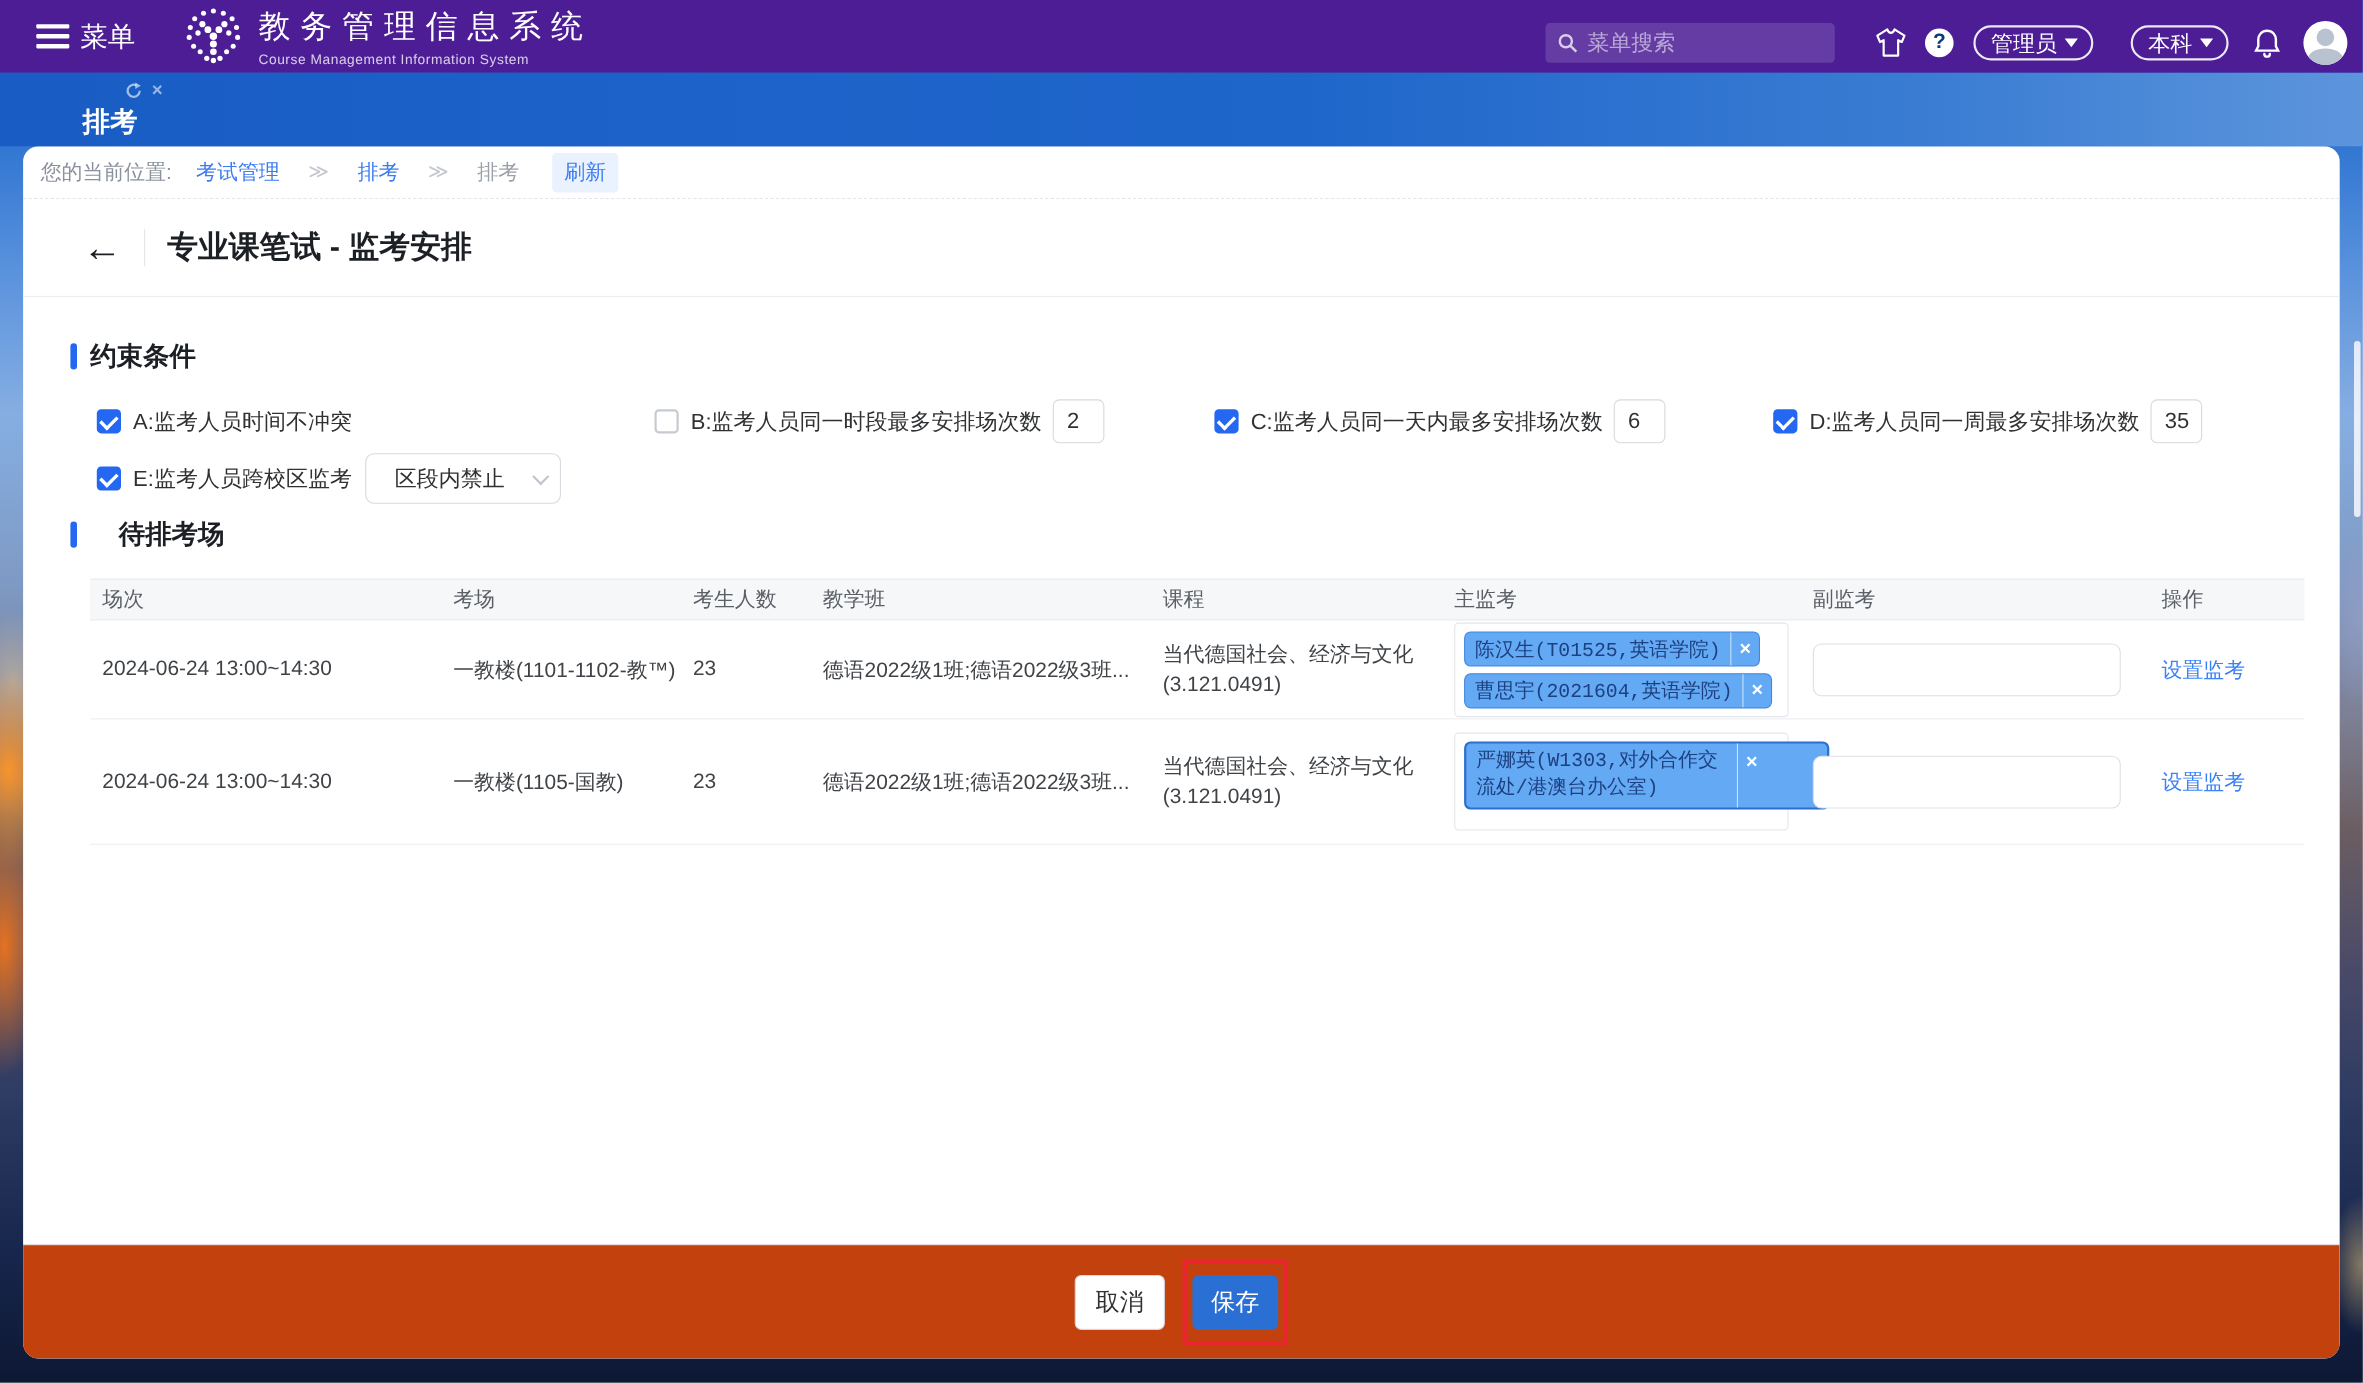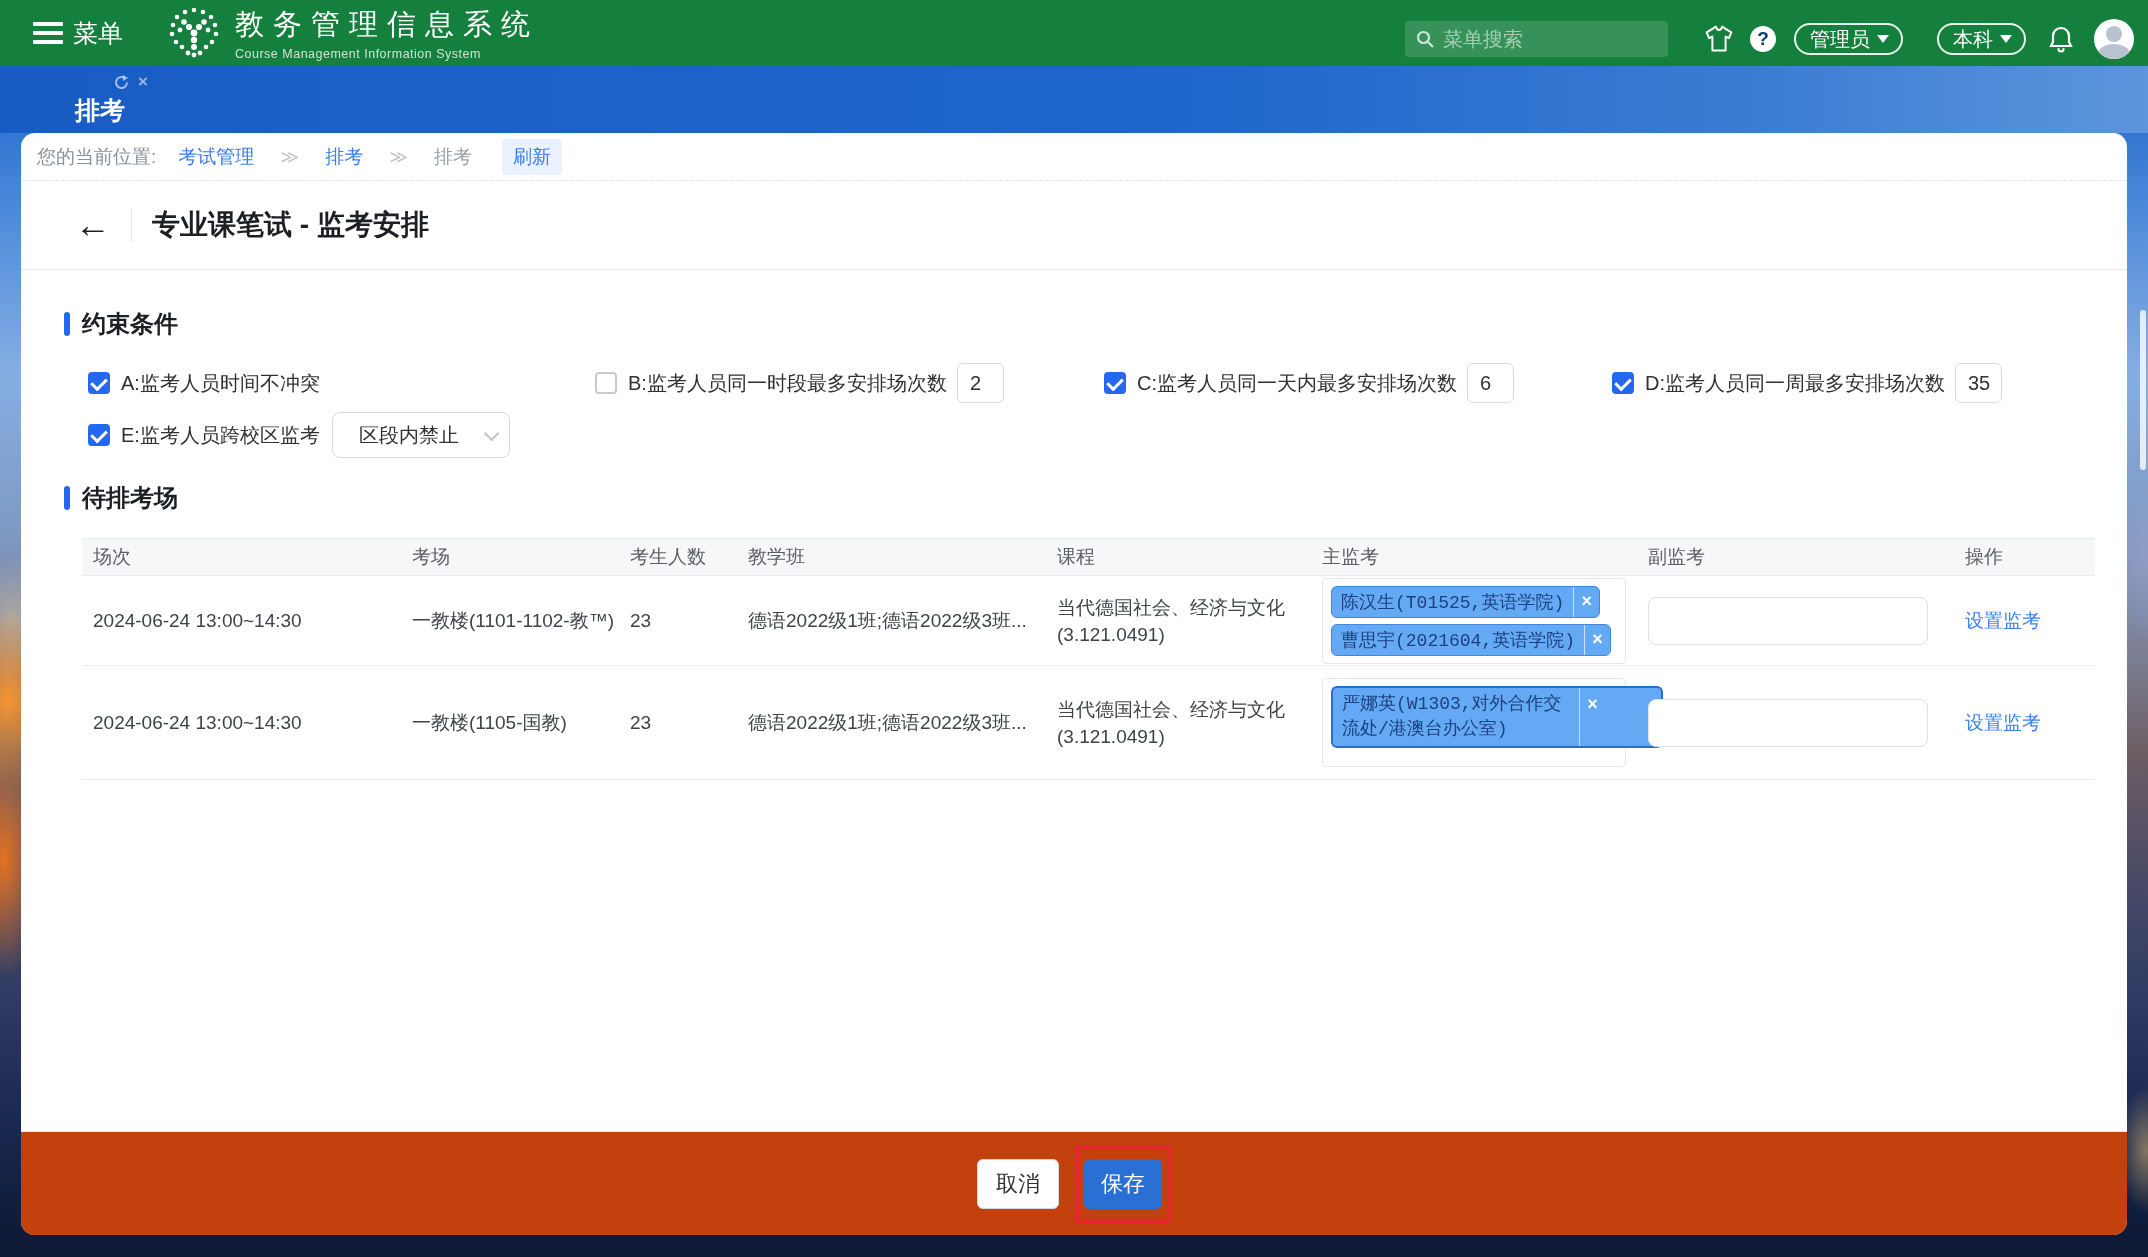--- a/index.html
+++ b/index.html
@@ -9,21 +9,21 @@
     background:
       radial-gradient(70px 130px at 8px 700px, rgba(255,150,40,.95), transparent 70%),
       radial-gradient(55px 170px at 4px 860px, rgba(255,120,20,.85), transparent 70%),
       radial-gradient(60px 90px at 12px 620px, rgba(210,190,160,.6), transparent 70%),
       radial-gradient(50px 120px at 2146px 560px, rgba(150,160,200,.7), transparent 70%),
       radial-gradient(40px 90px at 2146px 1150px, rgba(240,200,120,.5), transparent 70%),
       linear-gradient(180deg,#1e64c8 0%,#2f75d2 10%,#5b93dd 20%,#86aee2 30%,#7e9ac4 42%,#7d7f94 52%,#6b5e62 60%,#4a4a68 70%,#2c3a62 80%,#18274e 90%,#0d1833 100%);
   }
 
   
-  .navbar { position:absolute; left:0; top:0; width:2148px; height:66px; background:#15803d; display:flex; align-items:center; z-index:5; }
+  .navbar { position:absolute; left:0; top:0; width:2148px; height:66px; background:#4c1d95; display:flex; align-items:center; z-index:5; }
   .hamburger { margin-left:33px; width:30px; display:flex; flex-direction:column; gap:5px; cursor:pointer; }
   .hamburger span { display:block; height:4px; background:#fff; border-radius:1px; }
   .menu-label { color:#fff; font-size:25px; margin-left:10px; }
   .logo { margin-left:44px; }
   .app-titles { margin-left:14px; color:#fff; }
   .app-title { font-size:29px; letter-spacing:9px; font-weight:400; }
   .app-subtitle { font-size:12.5px; color:rgba(255,255,255,.78); margin-top:2px; letter-spacing:.5px; }
   .nav-right { position:absolute; right:0; top:10px; height:58px; display:flex; align-items:center; }
   .nav-search { width:263px; height:36px; background:rgba(255,255,255,.14); border:none; border-radius:4px; display:flex; align-items:center; padding:0 10px; margin-right:36px; }
   .nav-search input { background:transparent; border:none; outline:none; color:#fff; font-size:20px; width:200px; margin-left:8px; font-family:inherit; }
@@ -248,21 +248,21 @@
     <div class="citem" style="left:67px; top:52px;">
       <span class="cb on"></span>
       <span class="clabel">E:监考人员跨校区监考</span>
       <div class="cselect">
         <span>区段内禁止</span>
         <span class="chev"></span>
       </div>
     </div>
   </div>
 
-  <div class="section-head" style="margin-top:12px;">
+  <div class="section-head" style="margin-top:0;gap:26px;">
     <span class="section-bar"></span>
     <span class="section-title">待排考场</span>
   </div>
 
   <div class="exam-table">
     <div class="trow thead">
       <div>场次</div>
       <div>考场</div>
       <div>考生人数</div>
       <div>教学班</div>

